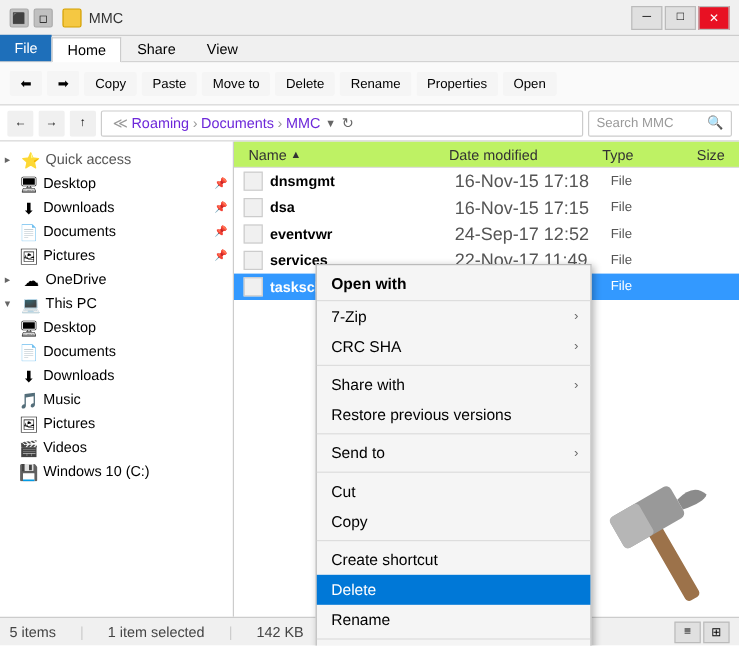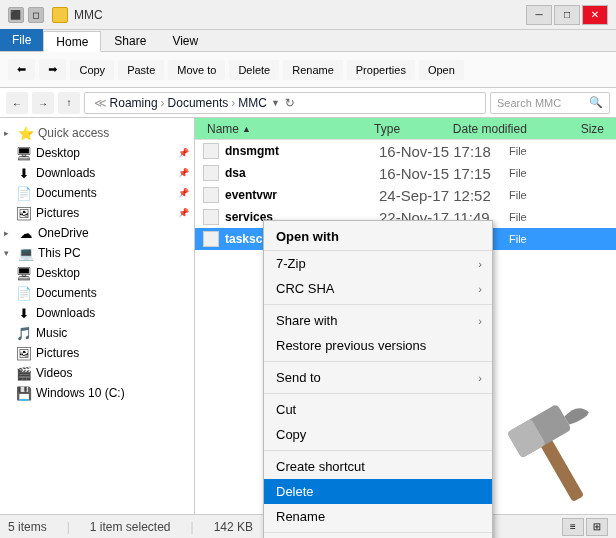--- a/index.html
+++ b/index.html
@@ -134,21 +134,21 @@
       flex: 1;
       height: 22px;
       border: 1px solid #ccc;
       border-radius: 2px;
       display: flex;
       align-items: center;
       padding: 0 6px;
       font-size: 12px;
       background: #fff;
     }
-    .addr-part { color: #0f172a; }
+    .addr-part { color: #6d28d9; }
     .addr-sep { color: #999; margin: 0 3px; }
     .addr-arrow {
       margin-left: 4px;
       font-size: 9px;
       color: #666;
     }
     .addr-refresh {
       width: 20px; height: 20px;
       background: none; border: none;
       cursor: pointer; font-size: 12px; color: #666;
@@ -214,21 +214,21 @@
     
     .right-panel {
       flex: 1;
       overflow: hidden;
       position: relative;
     }
     .file-list-header {
       display: flex;
       align-items: center;
       height: 22px;
-      background: #86efac;
+      background: #bef264;
       border-bottom: 1px solid #ddd;
       padding: 0 8px;
       font-size: 12px;
       color: #333;
     }
     .col-name { width: 170px; cursor: pointer; }
     .col-date { width: 130px; cursor: pointer; }
     .col-type { width: 80px; cursor: pointer; }
     .col-size { cursor: pointer; justify-content: center; }
     .col-header { display: flex; align-items: center; padding: 2px 4px; }
@@ -473,25 +473,25 @@
     </div>
   </div>
 
   <div class="right-panel">
 
     <div class="file-list-header">
       <div class="col-header col-name">
         <span>Name</span>
         <span class="sort-arrow">▲</span>
       </div>
+      <div class="col-header col-date">
+        <span>Date modified</span>
+      </div>
       <div class="col-header col-type">
         <span>Type</span>
-      </div>
-      <div class="col-header col-date">
-        <span>Date modified</span>
       </div>
       <div class="col-header col-size">
         <span>Size</span>
       </div>
     </div>
 
     <div class="file-list">
       <div class="file-row">
         <div class="file-icon-sm"></div>
         <div class="file-name">dnsmgmt</div>

